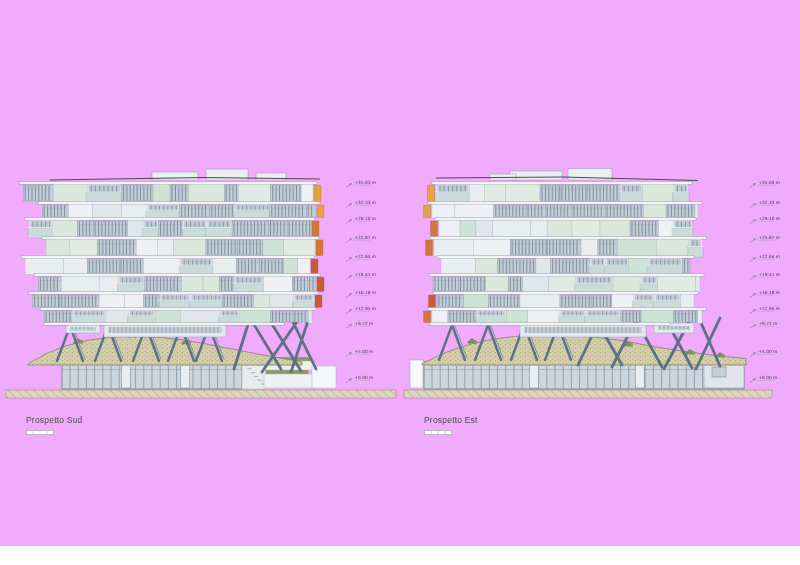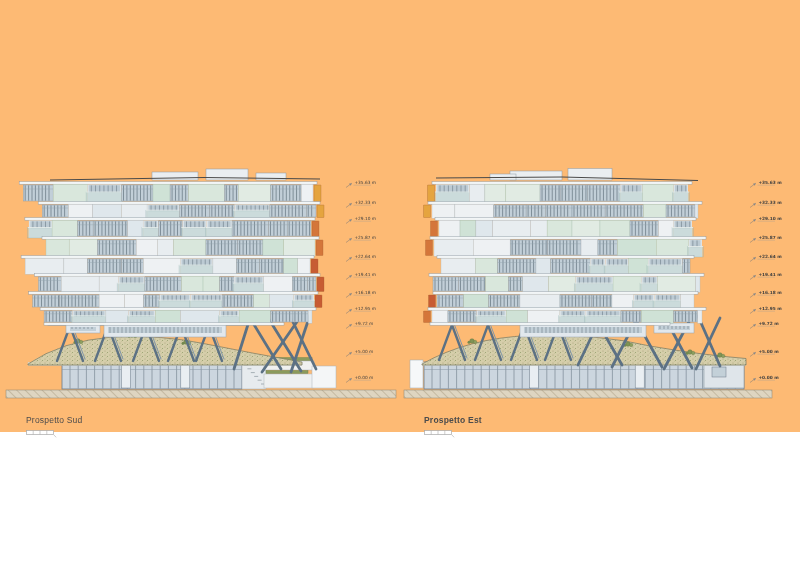--- a/index.html
+++ b/index.html
@@ -1,20 +1,20 @@
 <!DOCTYPE html>
 <html><head>
 <meta charset="utf-8">
 <style>
   html,body{margin:0;padding:0;background:#ffffff;}
   body{width:800px;height:565px;overflow:hidden;font-family:"Liberation Sans",sans-serif;}
-  .sheet{position:relative;width:800px;height:432px;background:#fdba74;}
+  .sheet{position:relative;width:800px;height:546px;background:#f0abfc;}
   figure.elevation{position:absolute;margin:0;width:394px;height:278px;top:166px;}
   #fig-sud{left:4px;}
-  #fig-est{left:402px;font-weight:bold;}
+  #fig-est{left:402px;}
   figure.elevation svg.drawing{position:absolute;left:0;top:0;width:394px;height:278px;}
   .caption{
     position:absolute;left:22px;top:249px;
     font-size:8.5px;color:#4c4c4c;letter-spacing:.2px;
     font-family:"Liberation Sans",sans-serif;white-space:nowrap;
   }
   .scalebar{position:absolute;left:22px;top:262px;width:44px;height:12px;}
 </style>
 </head>
 <body>

